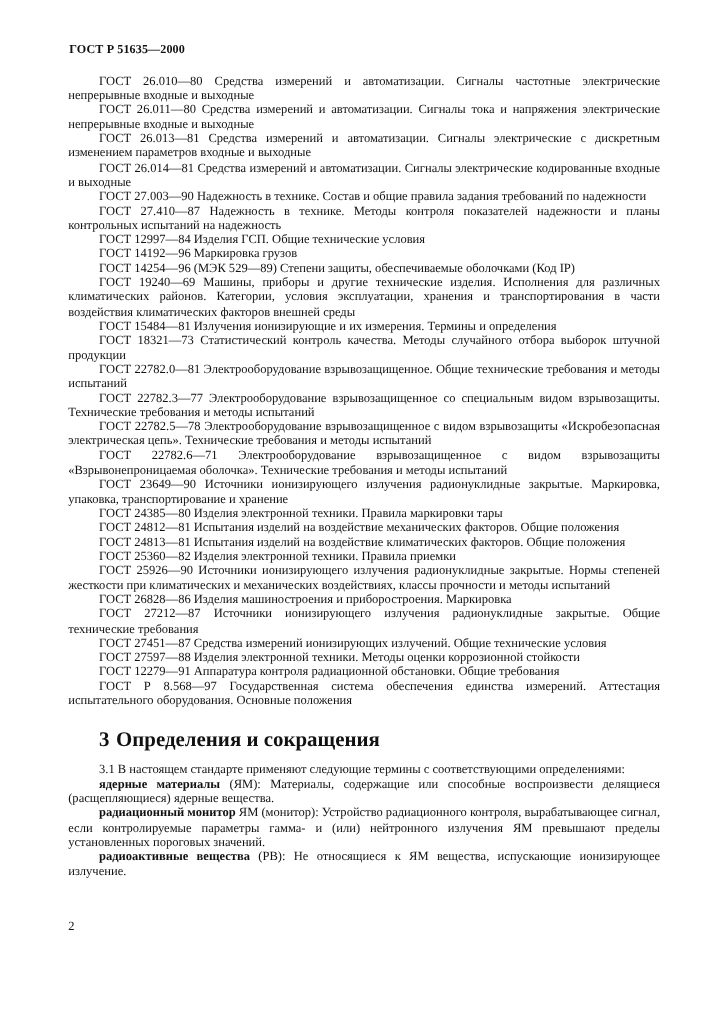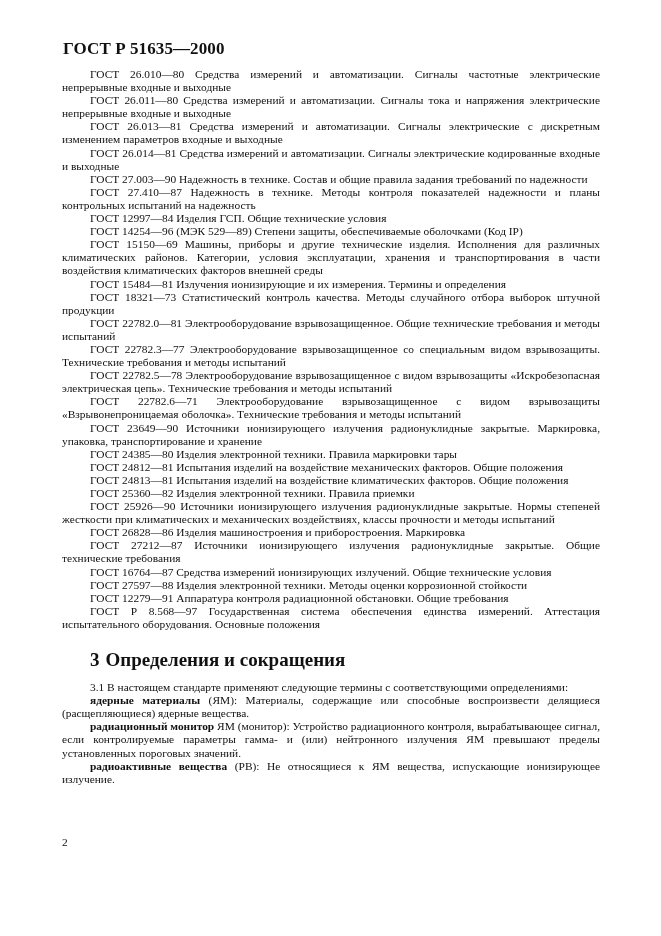--- a/index.html
+++ b/index.html
@@ -21,21 +21,21 @@
       top: 0;
       width: 661px;
       height: 936px;
     }
     .running-header {
       position: absolute;
       left: 63px;
       top: 39px;
       font-family: "Liberation Serif", serif;
       font-weight: bold;
-      font-size: 17px;
+      font-size: 11px;
       letter-spacing: 0.1px;
     }
     .content {
       position: absolute;
       left: 62px;
       top: 68px;
       width: 538px;
       font-size: 11.4px;
       line-height: 13.1px;
     }
@@ -90,37 +90,38 @@
   <div class="content">
 
     <div>
       <p class="ref"><span class="code">ГОСТ 26.010—80</span> <span>Средства измерений и автоматизации. Сигналы частотные электрические непрерывные входные и выходные</span></p>
       <p class="ref"><span class="code">ГОСТ 26.011—80</span> <span>Средства измерений и автоматизации. Сигналы тока и напряжения электрические непрерывные входные и выходные</span></p>
       <p class="ref"><span class="code">ГОСТ 26.013—81</span> <span>Средства измерений и автоматизации. Сигналы электрические с дискретным изменением параметров входные и выходные</span></p>
       <p class="ref"><span class="code">ГОСТ 26.014—81</span> <span>Средства измерений и автоматизации. Сигналы электрические кодированные входные и выходные</span></p>
       <p class="ref"><span class="code">ГОСТ 27.003—90</span> <span>Надежность в технике. Состав и общие правила задания требований по надежности</span></p>
       <p class="ref"><span class="code">ГОСТ 27.410—87</span> <span>Надежность в технике. Методы контроля показателей надежности и планы контрольных испытаний на надежность</span></p>
       <p class="ref"><span class="code">ГОСТ 12997—84</span> <span>Изделия ГСП. Общие технические условия</span></p>
+      <p class="ref"><span class="code">ГОСТ 14192—96</span> <span>Маркировка грузов</span></p>
       <p class="ref"><span class="code">ГОСТ 14254—96 (МЭК 529—89)</span> <span>Степени защиты, обеспечиваемые оболочками (Код IP)</span></p>
-      <p class="ref"><span class="code">ГОСТ 15150—69</span> <span>Машины, приборы и другие технические изделия. Исполнения для различных климатических районов. Категории, условия эксплуатации, хранения и транспортирования в части воздействия климатических факторов внешней среды</span></p>
+      <p class="ref"><span class="code">ГОСТ 19240—69</span> <span>Машины, приборы и другие технические изделия. Исполнения для различных климатических районов. Категории, условия эксплуатации, хранения и транспортирования в части воздействия климатических факторов внешней среды</span></p>
       <p class="ref"><span class="code">ГОСТ 15484—81</span> <span>Излучения ионизирующие и их измерения. Термины и определения</span></p>
       <p class="ref"><span class="code">ГОСТ 18321—73</span> <span>Статистический контроль качества. Методы случайного отбора выборок штучной продукции</span></p>
       <p class="ref"><span class="code">ГОСТ 22782.0—81</span> <span>Электрооборудование взрывозащищенное. Общие технические требования и методы испытаний</span></p>
       <p class="ref"><span class="code">ГОСТ 22782.3—77</span> <span>Электрооборудование взрывозащищенное со специальным видом взрывозащиты. Технические требования и методы испытаний</span></p>
       <p class="ref"><span class="code">ГОСТ 22782.5—78</span> <span>Электрооборудование взрывозащищенное с видом взрывозащиты «Искробезопасная электрическая цепь». Технические требования и методы испытаний</span></p>
       <p class="ref"><span class="code">ГОСТ 22782.6—71</span> <span>Электрооборудование взрывозащищенное с видом взрывозащиты «Взрывонепроницаемая оболочка». Технические требования и методы испытаний</span></p>
       <p class="ref"><span class="code">ГОСТ 23649—90</span> <span>Источники ионизирующего излучения радионуклидные закрытые. Маркировка, упаковка, транспортирование и хранение</span></p>
       <p class="ref"><span class="code">ГОСТ 24385—80</span> <span>Изделия электронной техники. Правила маркировки тары</span></p>
       <p class="ref"><span class="code">ГОСТ 24812—81</span> <span>Испытания изделий на воздействие механических факторов. Общие положения</span></p>
       <p class="ref"><span class="code">ГОСТ 24813—81</span> <span>Испытания изделий на воздействие климатических факторов. Общие положения</span></p>
       <p class="ref"><span class="code">ГОСТ 25360—82</span> <span>Изделия электронной техники. Правила приемки</span></p>
       <p class="ref"><span class="code">ГОСТ 25926—90</span> <span>Источники ионизирующего излучения радионуклидные закрытые. Нормы степеней жесткости при климатических и механических воздействиях, классы прочности и методы испытаний</span></p>
       <p class="ref"><span class="code">ГОСТ 26828—86</span> <span>Изделия машиностроения и приборостроения. Маркировка</span></p>
       <p class="ref"><span class="code">ГОСТ 27212—87</span> <span>Источники ионизирующего излучения радионуклидные закрытые. Общие технические требования</span></p>
-      <p class="ref"><span class="code">ГОСТ 16764—87</span> <span>Средства измерений ионизирующих излучений. Общие технические условия</span></p>
+      <p class="ref"><span class="code">ГОСТ 27451—87</span> <span>Средства измерений ионизирующих излучений. Общие технические условия</span></p>
       <p class="ref"><span class="code">ГОСТ 27597—88</span> <span>Изделия электронной техники. Методы оценки коррозионной стойкости</span></p>
       <p class="ref"><span class="code">ГОСТ 12279—91</span> <span>Аппаратура контроля радиационной обстановки. Общие требования</span></p>
       <p class="ref"><span class="code">ГОСТ Р 8.568—97</span> <span>Государственная система обеспечения единства измерений. Аттестация испытательного оборудования. Основные положения</span></p>
     </div>
 
     <h2 class="section-title"><span class="num">3</span><span>Определения и сокращения</span></h2>
 
     <p class="para first">3.1 В настоящем стандарте применяют следующие термины с соответствующими определениями:</p>
 
     <p class="para"><span class="term">ядерные материалы</span><span> (ЯМ): Материалы, содержащие или способные воспроизвести делящиеся (расщепляющиеся) ядерные вещества.</span></p>

